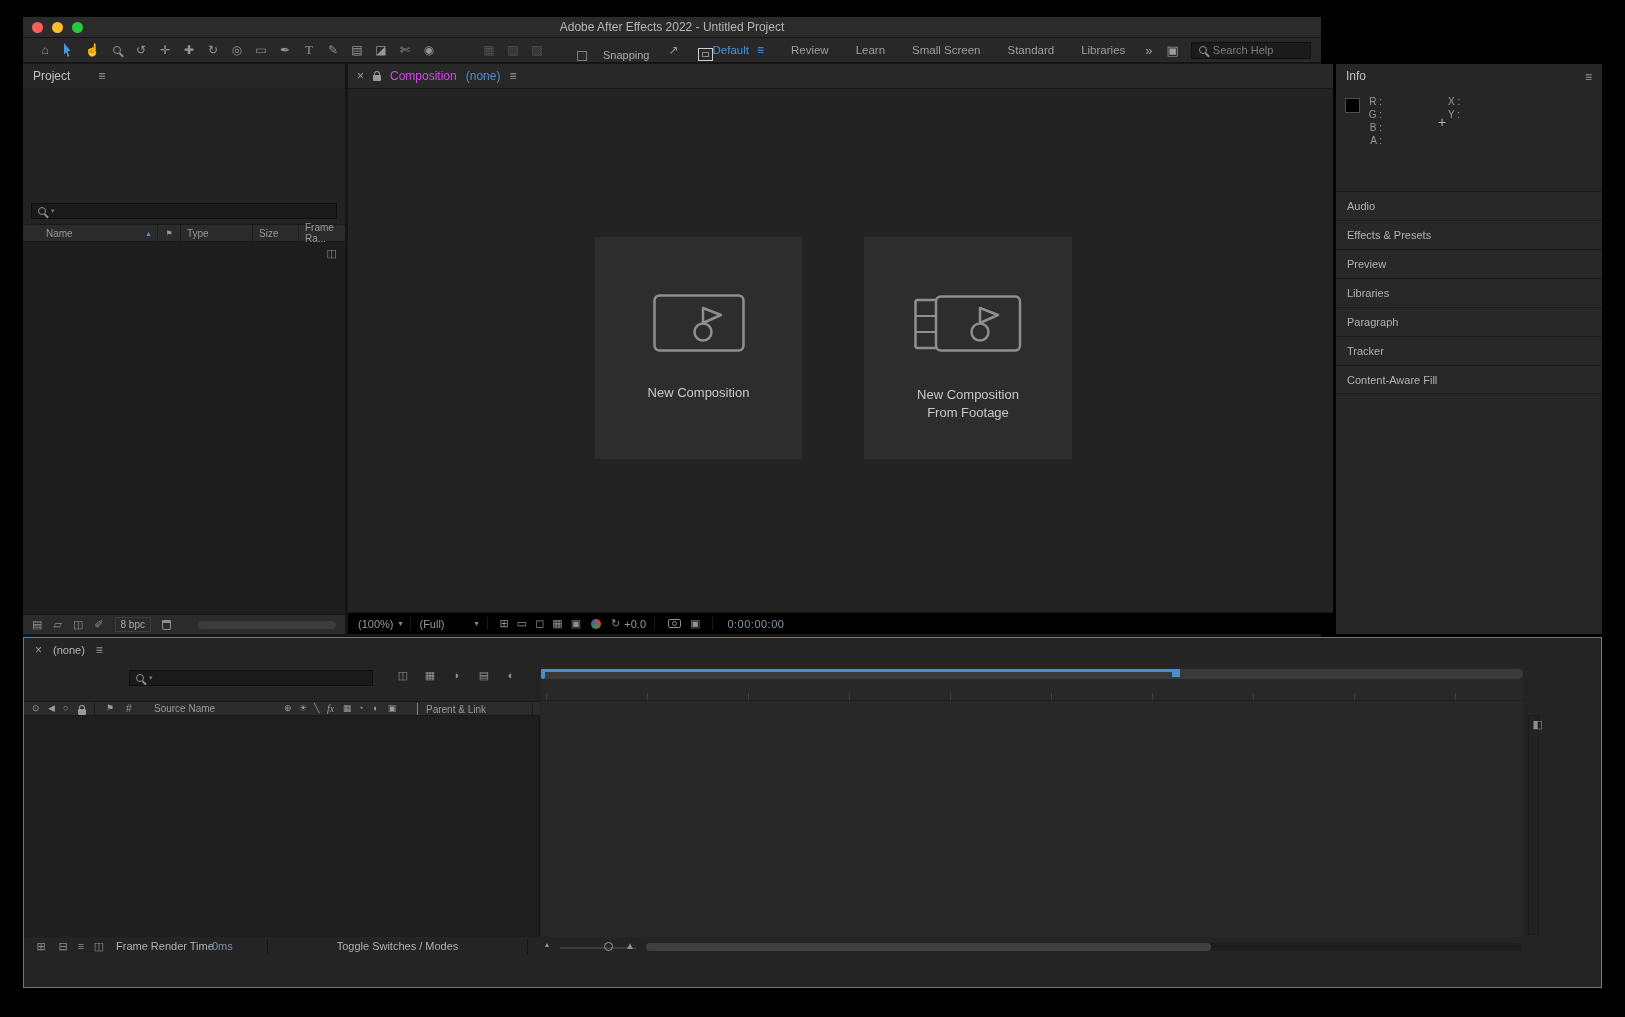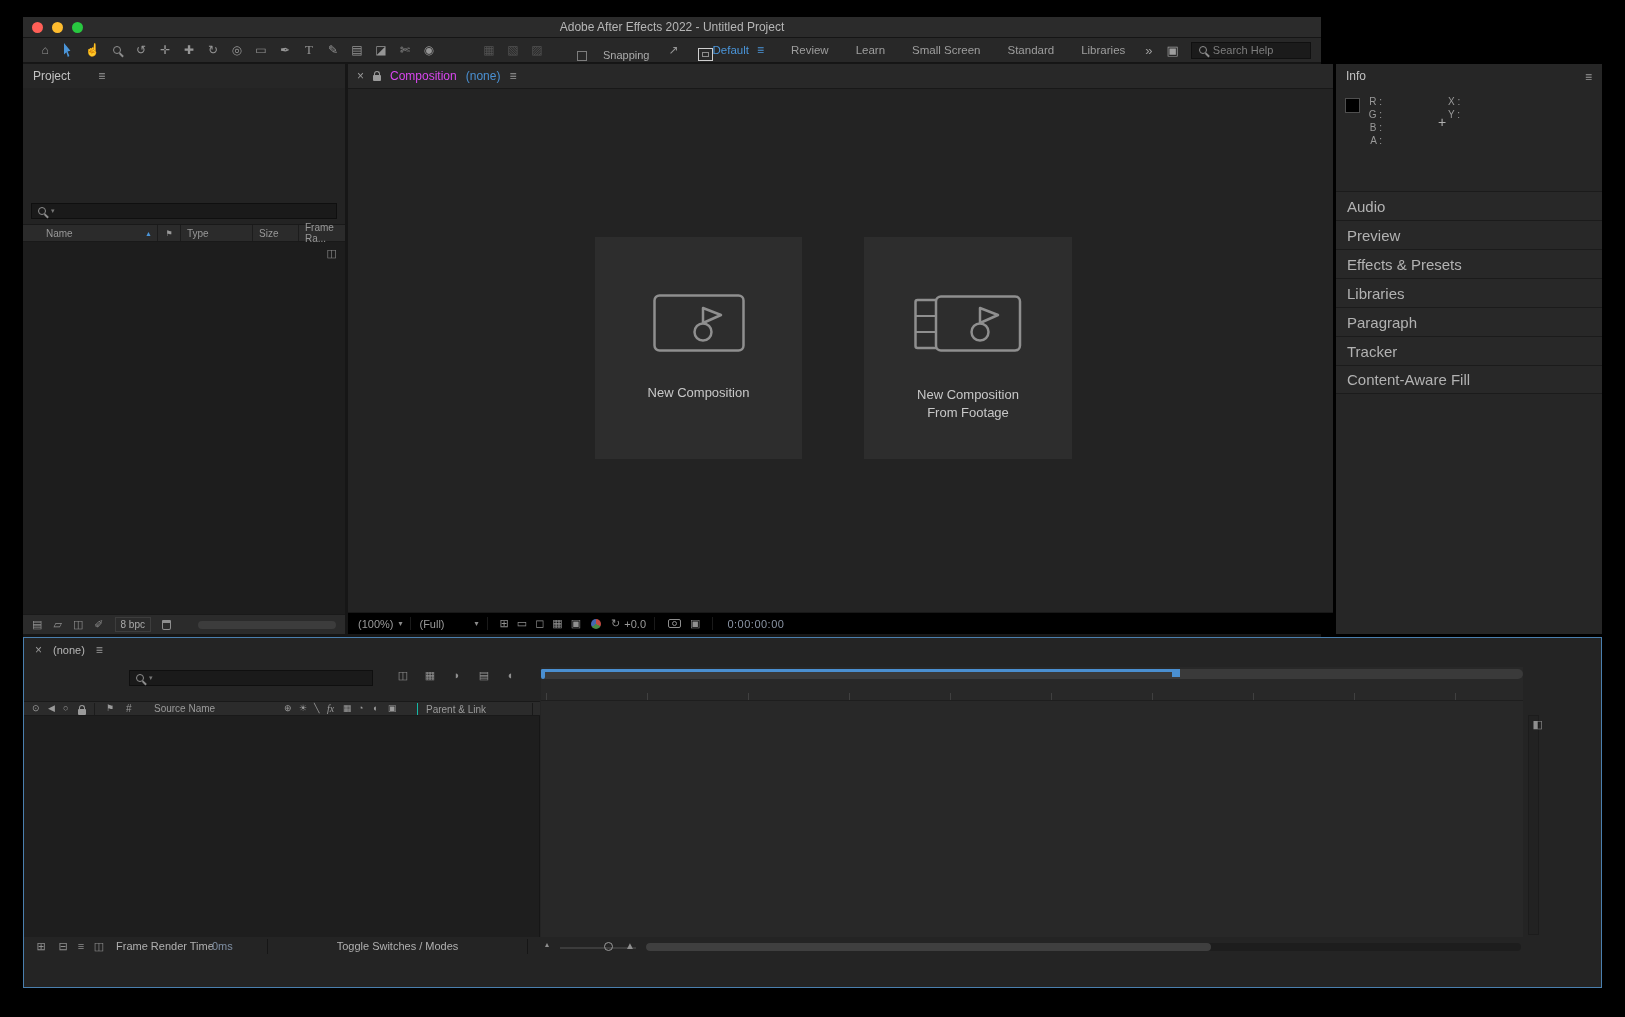--- a/index.html
+++ b/index.html
@@ -87,21 +87,21 @@
   .cam::after { content:""; position:absolute; left:3px; top:1px; width:3px; height:3px; border:1px solid #8e8e8e; border-radius:50%; }
   .timecode { color:#8a94a4; letter-spacing:.5px; margin-left:6px; }
 
   
   .info-body { position:relative; height:103px; font-size:10px; color:#9a9a9a; }
   .swatch { position:absolute; left:9px; top:10px; width:15px; height:15px; background:#000; border:1px solid #4f4f4f; }
   .ch-label { position:absolute; left:26px; width:20px; text-align:right; }
   .xy-label { position:absolute; left:112px; }
   .crosshair { position:absolute; left:102px; top:26px; font-size:14px; color:#b0b0b0; }
   .sections { position:absolute; top:127px; left:0; right:0; }
-  .section { height:29px; border-top:1px solid #1b1b1b; background:#282828; display:flex; align-items:center; padding-left:11px; font-size:15px; color:#b2b2b2; }
+  .section { height:29px; border-top:1px solid #1b1b1b; background:#282828; display:flex; align-items:center; padding-left:11px; font-size:11px; color:#b2b2b2; }
   .section:last-child { border-bottom:1px solid #1b1b1b; }
   .info-menu { position:absolute; right:10px; top:6px; }
 
   
   .timeline { position:absolute; top:620px; left:0; width:1579px; height:351px; background:#242424; border:1px solid #4a7fae; }
   .t-tabbar { height:24px; display:flex; align-items:center; gap:11px; padding-left:11px; font-size:11px; color:#b6b6b6; }
   .t-search { position:absolute; left:105px; top:32px; width:244px; height:16px; background:#1a1a1a; border:1px solid #0f0f0f; display:flex; align-items:center; gap:5px; padding:0 6px; }
   .t-btns { position:absolute; left:372px; top:31px; display:flex; gap:13px; }
   .t-btn { color:#8f8f8f; font-size:11px; width:14px; text-align:center; }
   .lane { position:absolute; left:517px; width:982px; top:29px; bottom:50px; background:#282828; }
@@ -307,24 +307,24 @@
         <span class="ch-label" style="top:47px">A :</span>
         <span class="xy-label" style="top:8px">X :</span>
         <span class="xy-label" style="top:21px">Y :</span>
         <span class="crosshair">+</span>
       </div>
       <div class="sections">
         <div class="section">
             <span>Audio</span>
           </div>
         <div class="section">
+            <span>Effects &amp; Presets</span>
+          </div>
+        <div class="section">
             <span>Preview</span>
-          </div>
-        <div class="section">
-            <span>Effects &amp; Presets</span>
           </div>
         <div class="section">
             <span>Libraries</span>
           </div>
         <div class="section">
             <span>Paragraph</span>
           </div>
         <div class="section">
             <span>Tracker</span>
           </div>

